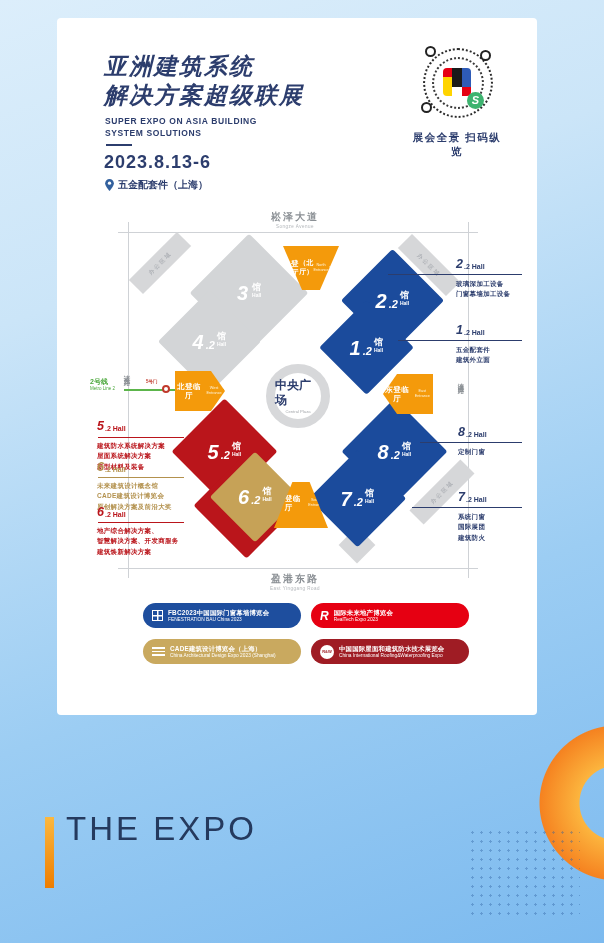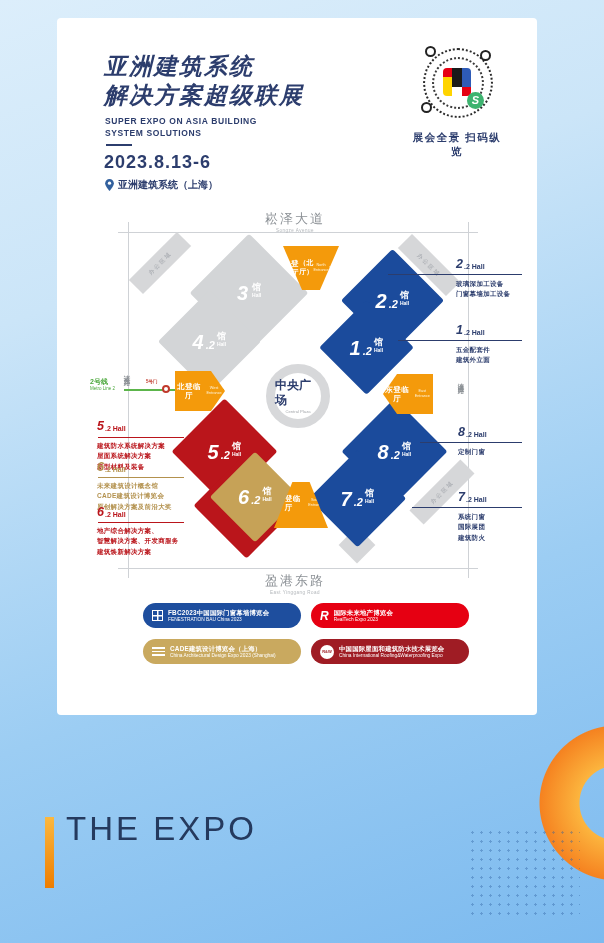--- a/index.html
+++ b/index.html
@@ -25,21 +25,21 @@
   .qr .finder{position:absolute;width:7px;height:7px;border-radius:50%;border:2px solid #222;}
   .qr .logo{position:absolute;left:26px;top:24px;width:28px;height:28px;border-radius:4px;overflow:hidden;
     display:grid;grid-template-columns:repeat(3,1fr);grid-template-rows:repeat(3,1fr);background:#fff;}
   .qr .badge{position:absolute;left:50px;top:48px;width:17px;height:17px;border-radius:50%;background:#3eb370;
     color:#fff;font-size:11px;font-weight:800;font-style:italic;line-height:17px;text-align:center;}
   .qrcaption{margin-top:7px;color:#2c3d6d;font-weight:800;font-size:10.5px;letter-spacing:1.5px;}
   
   .map{position:absolute;left:33px;top:182px;width:440px;height:400px;font-style:normal;}
   .fline{position:absolute;background:#cfd2d6;}
   .roadlabel{position:absolute;text-align:center;color:#8b9095;}
-  .roadlabel .zh{font-size:13px;letter-spacing:2px;font-weight:400;}
+  .roadlabel .zh{font-size:10px;letter-spacing:2px;font-weight:700;}
   .roadlabel .en{font-size:4.5px;color:#b0b4b8;letter-spacing:.5px;}
   .vroad{position:absolute;writing-mode:vertical-rl;font-size:6.5px;color:#8b9095;letter-spacing:2px;font-weight:700;}
   .metroline{position:absolute;left:34px;top:189px;width:100px;height:2px;background:#5cb54b;}
   .metrolabel{position:absolute;left:0;top:178px;color:#4ba83b;line-height:1.2;}
   .metrolabel .zh{font-size:7px;font-weight:800;}
   .metrolabel .en{font-size:4.5px;}
   .roundel{position:absolute;top:185px;width:8px;height:8px;border-radius:50%;background:#fff;border:2px solid #c0392b;box-sizing:border-box;}
   .gate{position:absolute;left:56px;top:179px;font-size:4.5px;color:#c0392b;font-weight:700;}
   .hall{position:absolute;transform:rotate(45deg);display:flex;align-items:center;justify-content:center;border-radius:3px;}
   .hall.gray{background:#d3d5d7;}.hall.blue{background:#1b4b9c;}.hall.red{background:#ba151b;}.hall.gold{background:#c6a257;}
@@ -107,21 +107,21 @@
       <div>SUPER EXPO ON ASIA BUILDING</div>
       <div>SYSTEM SOLUTIONS</div>
     </div>
     <div class="subrule"></div>
     <div class="date">2023.8.13-6</div>
     <div class="venue">
       <svg width="9" height="12" viewBox="0 0 8 11">
         <path d="M4 0C1.8 0 0 1.8 0 4c0 3 4 7 4 7s4-4 4-7C8 1.8 6.2 0 4 0z" fill="#33619e"></path>
         <circle cx="4" cy="3.8" r="1.5" fill="#fff"></circle>
       </svg>
-      <span>亚洲建筑系统（上海）</span>
+      <span>五金配套件（上海）</span>
     </div>
 
     <div class="qrbox">
       <div class="qr">
         <div class="ring1"></div>
         <div class="ring2"></div>
         <div class="finder" style="left:8px;top:2px;"></div>
         <div class="finder" style="left:63px;top:6px;"></div>
         <div class="finder" style="left:4px;top:58px;"></div>
         <div class="logo">

